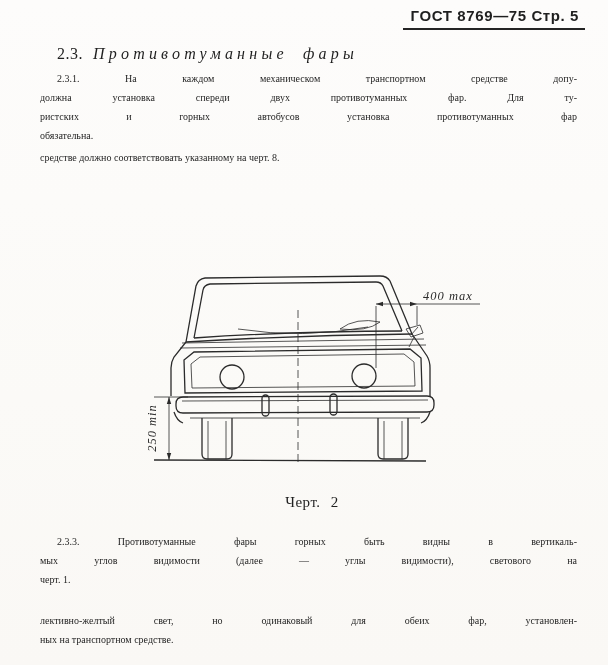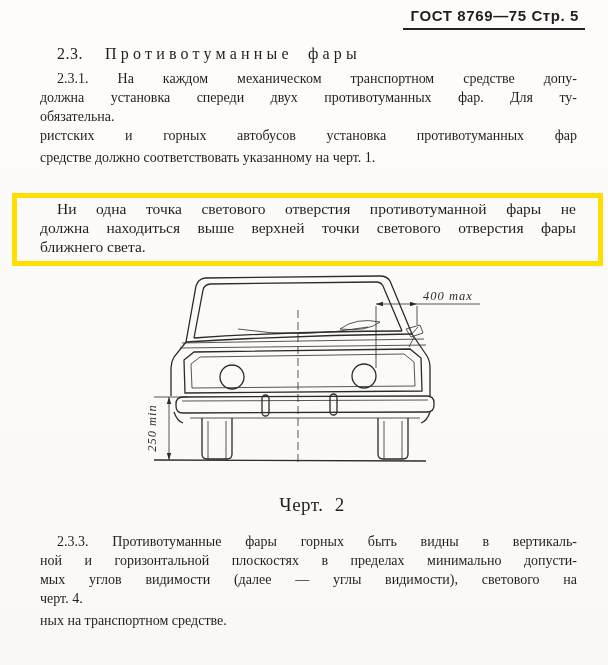--- a/index.html
+++ b/index.html
@@ -9,67 +9,60 @@
     font-family:"Liberation Serif",serif;color:#1f1f1f;
   }
   .header{
     position:absolute;top:7px;right:23px;
     font-family:"Liberation Sans",sans-serif;font-weight:bold;
     font-size:15px;letter-spacing:.6px;
     padding:0 6px 4px 8px;border-bottom:2.5px solid #242424;
   }
   .heading{position:absolute;top:45px;left:57px;font-size:16px;white-space:nowrap;}
   .heading .num{letter-spacing:.5px;}
-  .heading .sp{letter-spacing:4.2px;word-spacing:7px;margin-left:22px;}
-  .para{position:absolute;left:40px;width:537px;font-size:14px;line-height:19px;}
+  .heading .sp{letter-spacing:4.2px;word-spacing:7px;margin-left:10px;font-style:italic;}
+  .para{position:absolute;left:40px;width:537px;font-size:10px;line-height:19px;}
   .tline{text-align:justify;text-align-last:justify;}
   .tline.last{text-align-last:auto;}
   .tline.indent{text-indent:17px;}
   .highlight-box{
     position:absolute;top:193px;left:12px;width:591px;box-sizing:border-box;
     border:5px solid #ffdf00;padding:1px 22px 5px 23px;
     font-size:15.5px;line-height:19px;background:transparent;
   }
   .figure{position:absolute;left:90px;top:272px;width:400px;height:200px;}
   .figure path,.figure line,.figure rect,.figure circle{fill:none;stroke:#2b2b2b;}
   .stroke-main{stroke-width:1.3px;}
   .stroke-thin{stroke-width:0.8px;}
   .dim-text{font-family:"Liberation Serif",serif;font-style:italic;font-size:12.5px;
     fill:#2b2b2b;stroke:none;letter-spacing:1px;}
   .caption{position:absolute;top:494px;left:232px;width:160px;text-align:center;
-    font-size:19px;word-spacing:6px;letter-spacing:.5px;}
+    font-size:15px;word-spacing:6px;letter-spacing:.5px;}
 </style>
 </head>
 <body>
 
 <div class="page">
 
   <div class="header">ГОСТ 8769—75 Стр. 5</div>
 
   <div class="heading">
     <span class="num">2.3.</span><span class="sp">Противотуманные фары</span>
   </div>
 
   <div class="para" style="top:69px">
       <div class="tline indent">2.3.1. На каждом механическом транспортном средстве допу-</div>
       <div class="tline">должна установка спереди двух противотуманных фар. Для ту-</div>
+      <div class="tline">ристских и горных автобусов установка противотуманных фар</div>
       <div class="tline last">обязательна.</div>
-      <div class="tline">ристских и горных автобусов установка противотуманных фар</div>
     </div>
   <div class="para" style="top:148px">
-      <div class="tline last">средстве должно соответствовать указанному на черт. 1.</div>
+      <div class="tline last">средстве должно соответствовать указанному на черт. 8.</div>
     </div>
 
-  <div class="highlight-box" style="border-color: rgb(255, 223, 0);">
-    <div>
-        <div class="tline indent">Ни одна точка светового отверстия противотуманной фары не</div>
-        <div class="tline">должна находиться выше верхней точки светового отверстия фары</div>
-        <div class="tline last">ближнего света.</div>
-      </div>
-  </div>
 
   <svg class="figure" viewBox="0 0 400 200">
     <defs>
       <pattern id="hatch" width="5" height="5" patternUnits="userSpaceOnUse" patternTransform="rotate(45)">
         <line x1="0" y1="0" x2="0" y2="5" stroke="#2b2b2b" stroke-width="1.1"></line>
       </pattern>
     </defs>
 
     <g>
       <path class="stroke-main" d="M96,70 L106,14 Q108,7 115,6 L290,4 Q297,4 300,9 L322,62"></path>
@@ -139,21 +132,21 @@
       <polygon points="79,125 76.8,132 81.2,132" fill="#2b2b2b" stroke="none"></polygon>
       <polygon points="79,188 76.8,181 81.2,181" fill="#2b2b2b" stroke="none"></polygon>
       <text class="dim-text" x="66" y="156" text-anchor="middle" transform="rotate(-90 66 156)">250 min</text>
     </g>
   </svg>
 
   <div class="caption">Черт. 2</div>
 
   <div class="para" style="top:532px">
       <div class="tline indent">2.3.3. Противотуманные фары горных быть видны в вертикаль-</div>
-      <div class="tline">ной и горизонтальной плоскостях в пределах минимально допусти-</div>
       <div class="tline">мых углов видимости (далее — углы видимости), светового на</div>
-      <div class="tline last">черт. 4.</div>
+      <div class="tline last">черт. 1.</div>
     </div>
   <div class="para" style="top:611px">
+      <div class="tline">лективно-желтый свет, но одинаковый для обеих фар, установлен-</div>
       <div class="tline last">ных на транспортном средстве.</div>
     </div>
 
 </div>
 
 </body></html>

